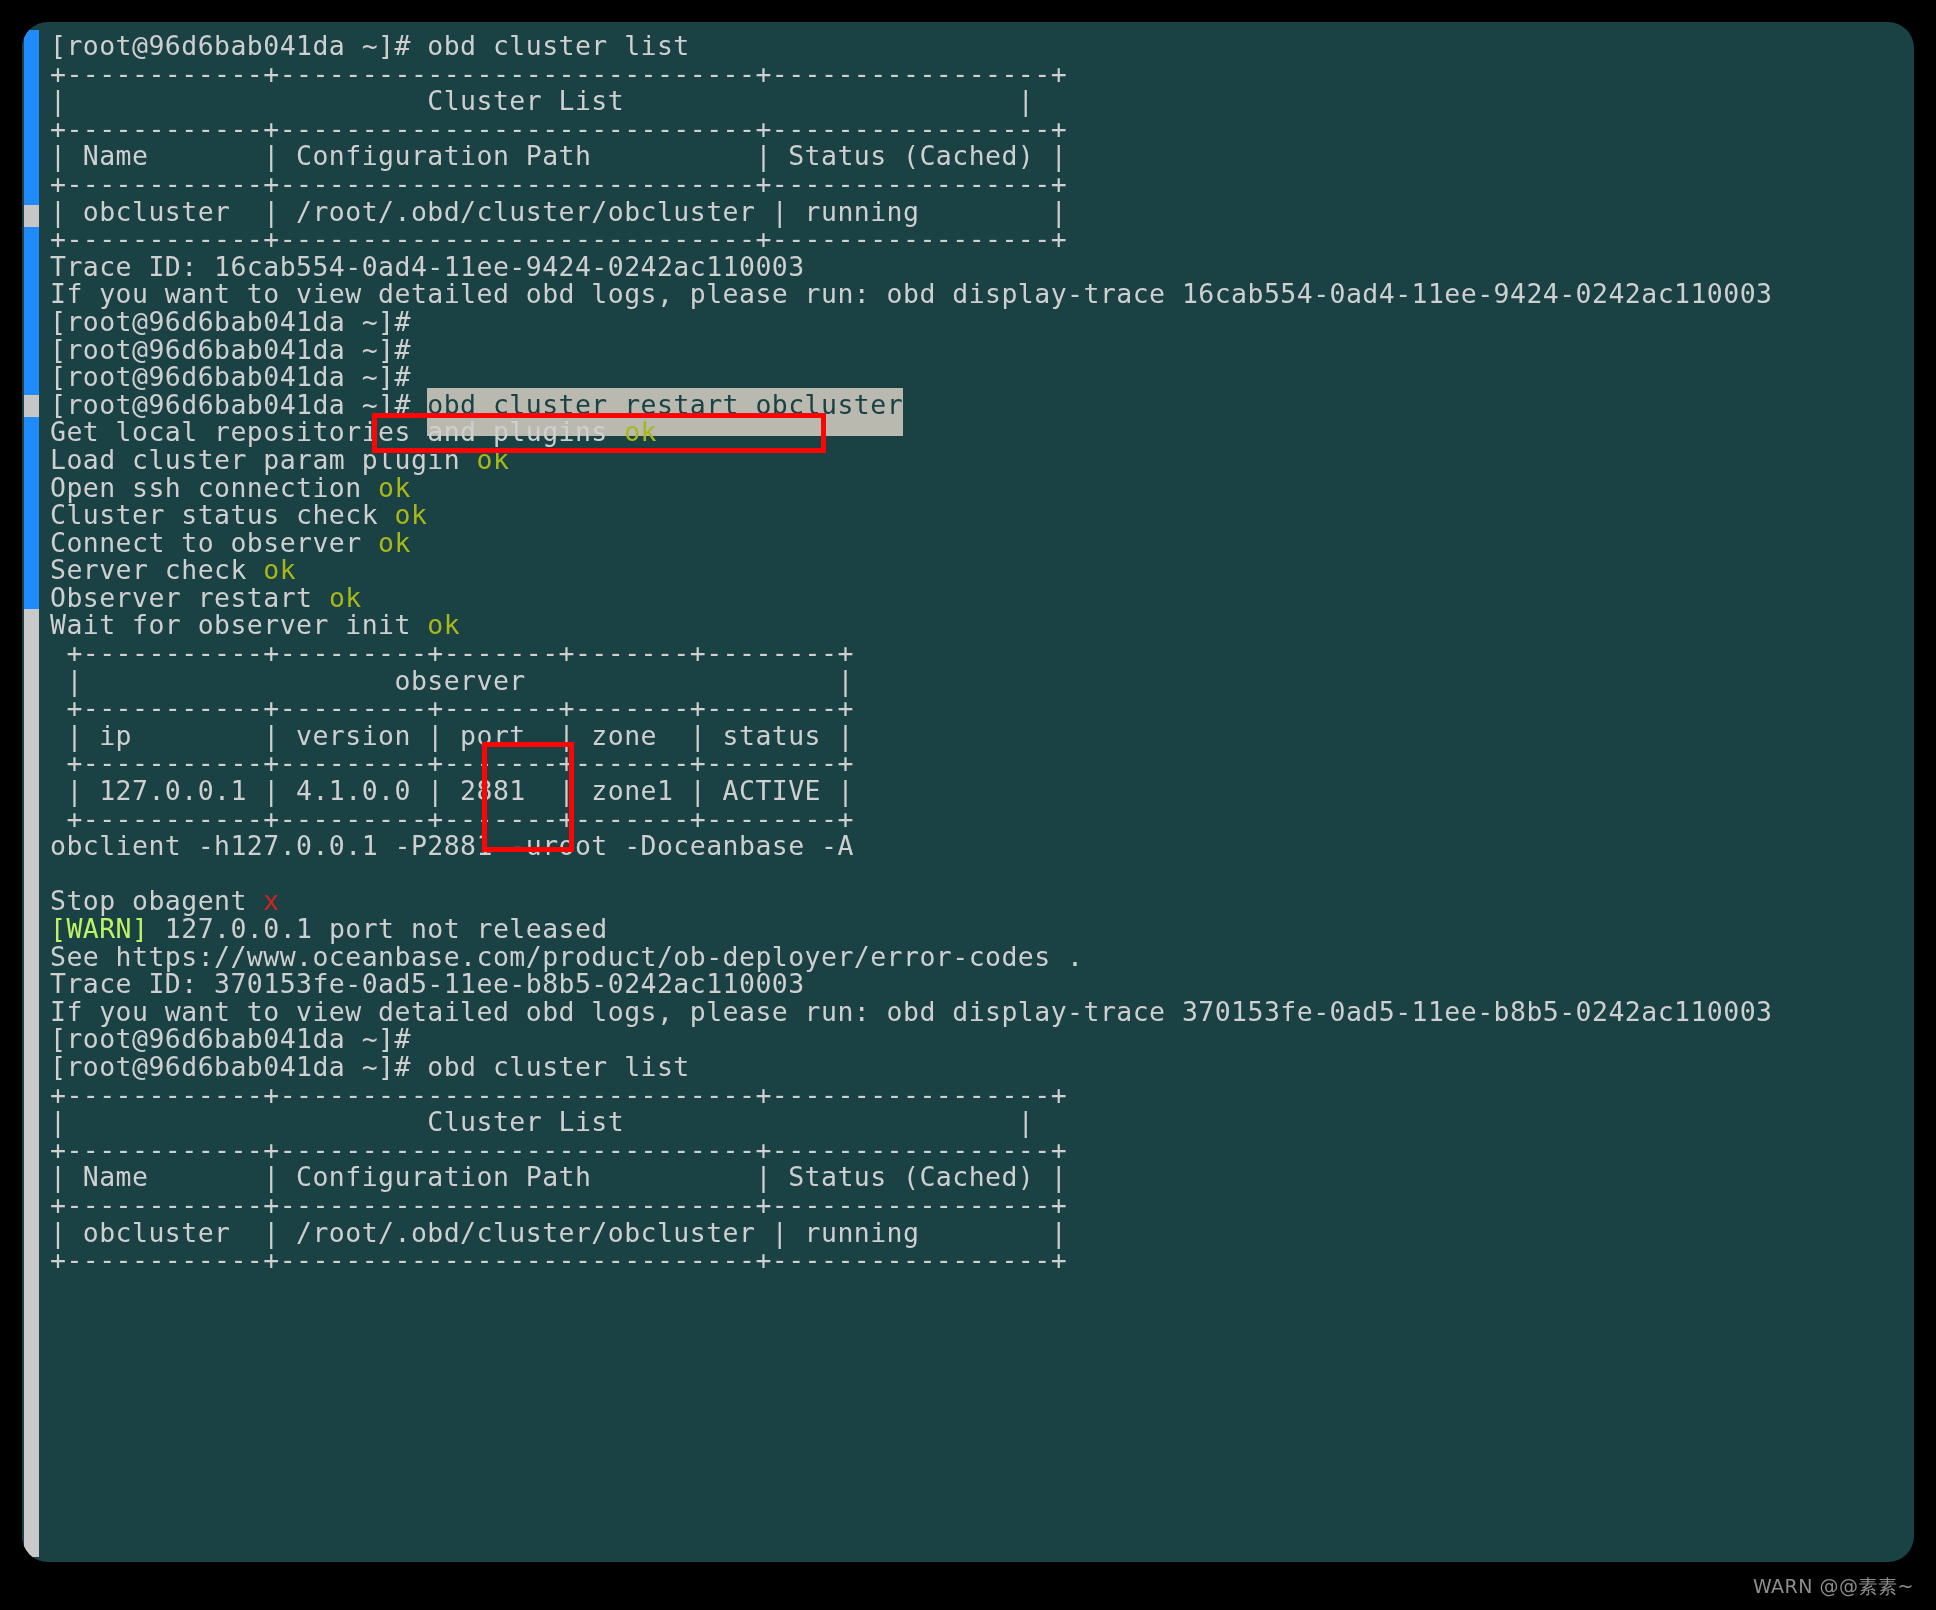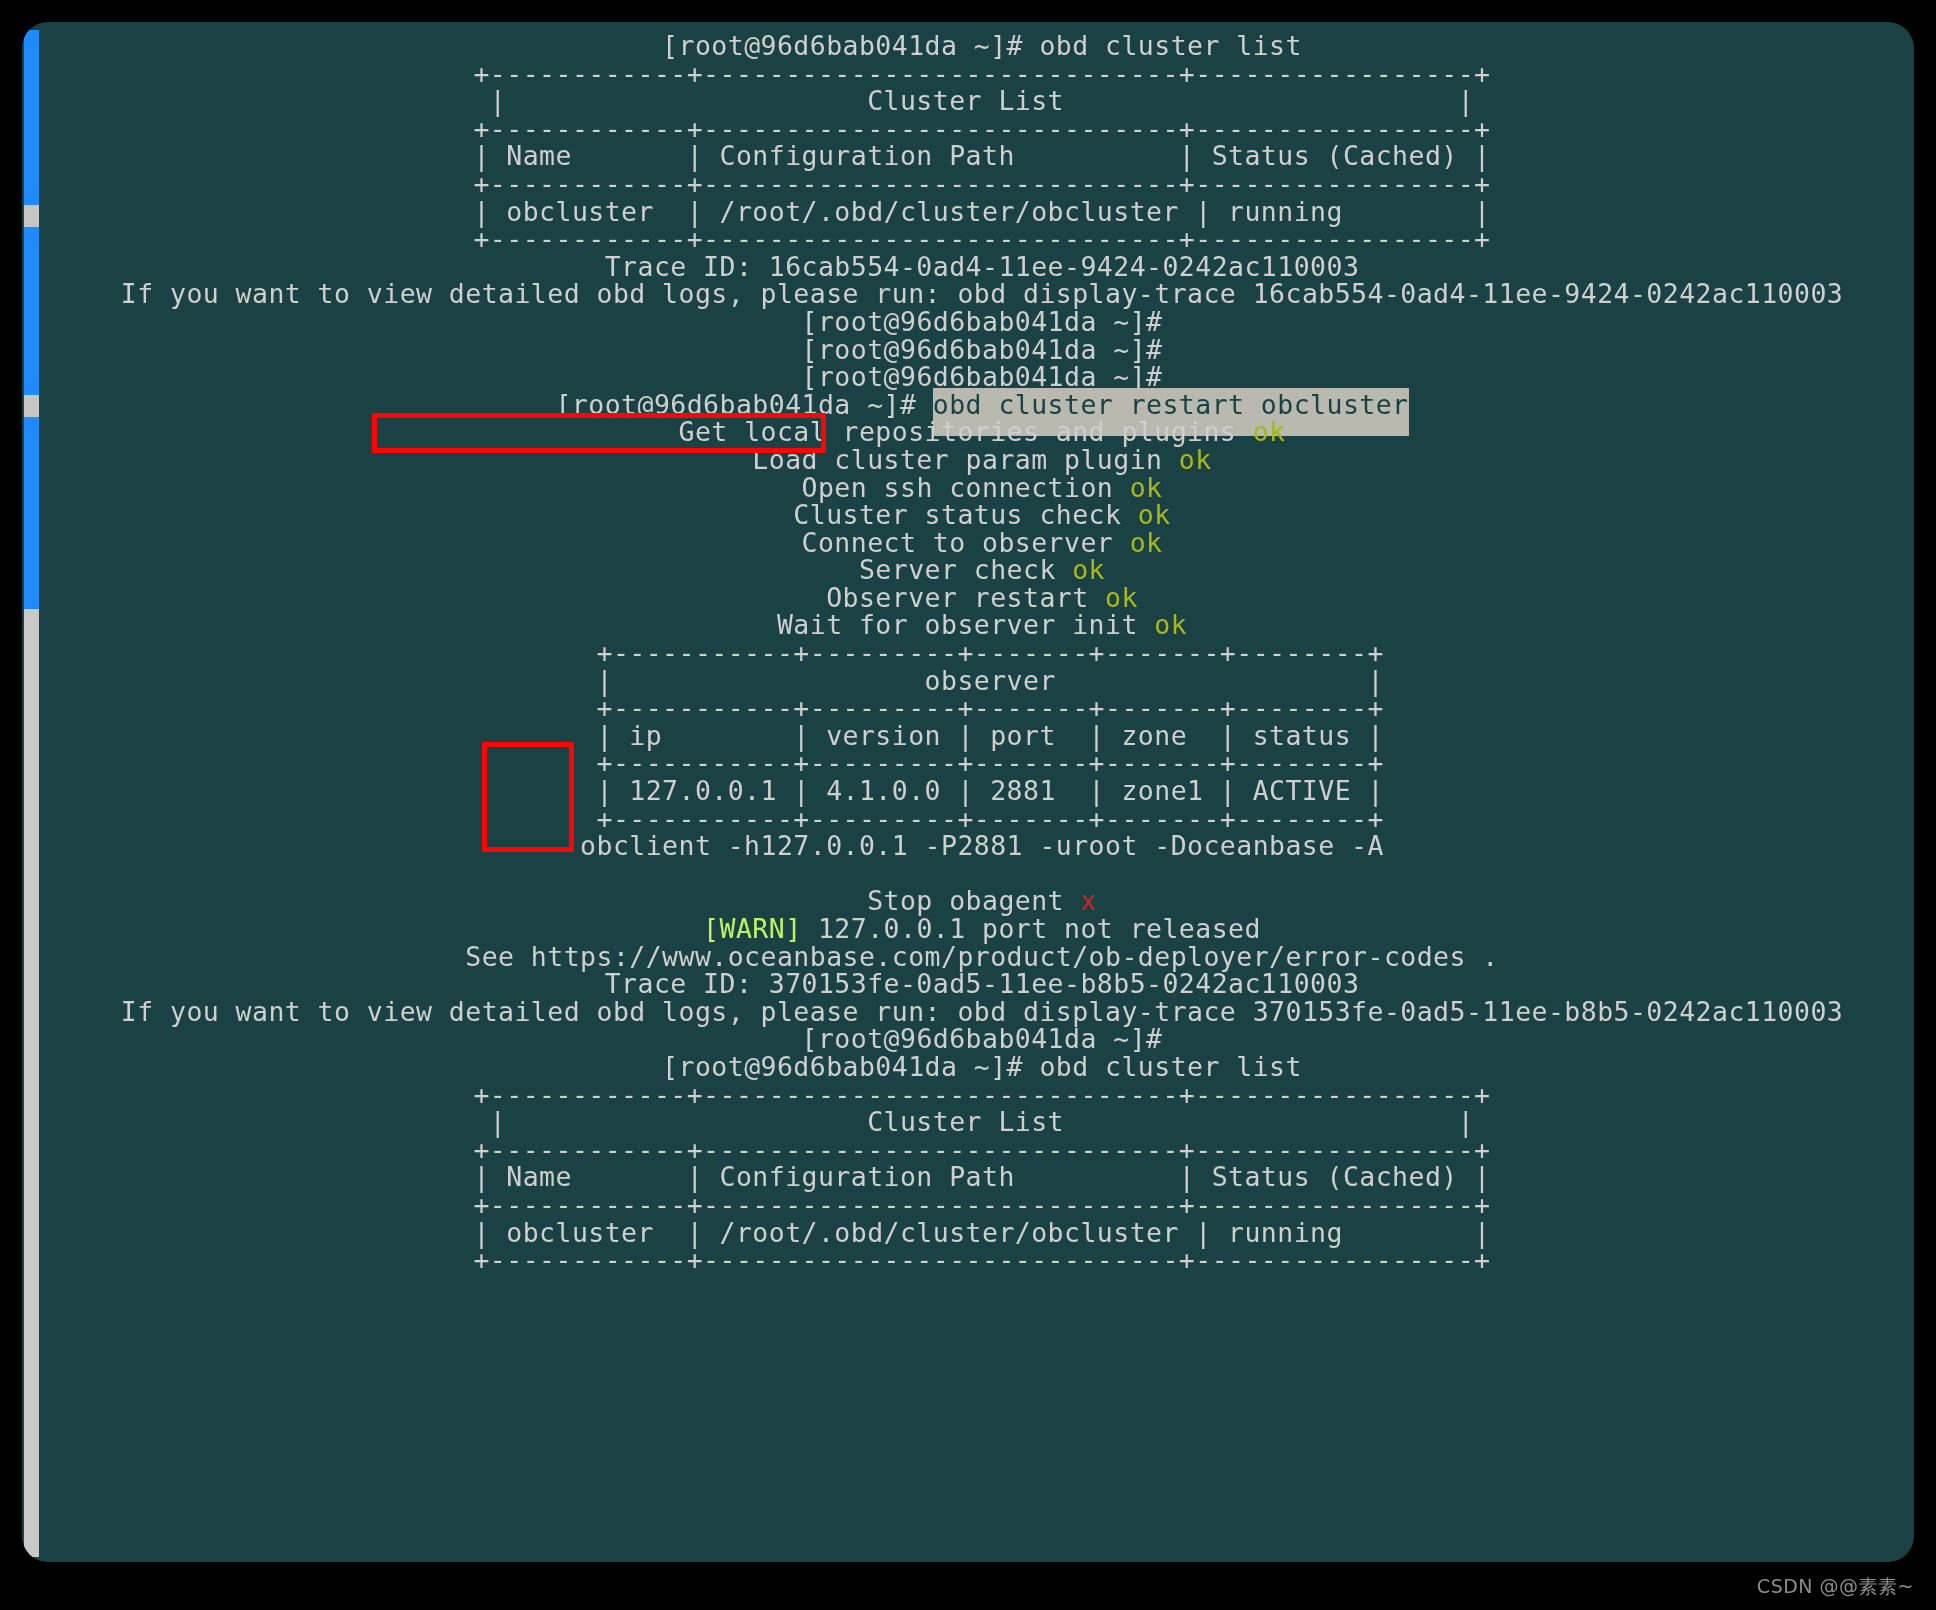--- a/index.html
+++ b/index.html
@@ -12,21 +12,20 @@
     height: 1610px;
     overflow: hidden;
     font-family: "DejaVu Sans Mono", "Liberation Mono", monospace;
   }
 
   #root {
     position: relative;
     width: 1936px;
     height: 1610px;
     background: #000000;
-    text-align: center;
   }
 
   
   .terminal {
     position: absolute;
     left: 22px;
     top: 22px;
     width: 1892px;
     height: 1540px;
     background: #1a4144;
@@ -170,15 +169,15 @@
       <div class="scroll-thumb-grey"></div>
     </div>
 
     <div class="screen" id="screen"><div class="line"><span>[root@96d6bab041da ~]# obd cluster list</span></div><div class="line"><span>+------------+-----------------------------+-----------------+</span></div><div class="line"><span>|                      Cluster List                        |</span></div><div class="line"><span>+------------+-----------------------------+-----------------+</span></div><div class="line"><span>| Name       | Configuration Path          | Status (Cached) |</span></div><div class="line"><span>+------------+-----------------------------+-----------------+</span></div><div class="line"><span>| obcluster  | /root/.obd/cluster/obcluster | running        |</span></div><div class="line"><span>+------------+-----------------------------+-----------------+</span></div><div class="line"><span>Trace ID: 16cab554-0ad4-11ee-9424-0242ac110003</span></div><div class="line"><span>If you want to view detailed obd logs, please run: obd display-trace 16cab554-0ad4-11ee-9424-0242ac110003</span></div><div class="line"><span>[root@96d6bab041da ~]#</span></div><div class="line"><span>[root@96d6bab041da ~]#</span></div><div class="line"><span>[root@96d6bab041da ~]#</span></div><div class="line"><span>[root@96d6bab041da ~]# </span><span class="sel">obd cluster restart obcluster</span></div><div class="line"><span>Get local repositories and plugins </span><span class="ok">ok</span></div><div class="line"><span>Load cluster param plugin </span><span class="ok">ok</span></div><div class="line"><span>Open ssh connection </span><span class="ok">ok</span></div><div class="line"><span>Cluster status check </span><span class="ok">ok</span></div><div class="line"><span>Connect to observer </span><span class="ok">ok</span></div><div class="line"><span>Server check </span><span class="ok">ok</span></div><div class="line"><span>Observer restart </span><span class="ok">ok</span></div><div class="line"><span>Wait for observer init </span><span class="ok">ok</span></div><div class="line"><span> +-----------+---------+-------+-------+--------+</span></div><div class="line"><span> |                   observer                   |</span></div><div class="line"><span> +-----------+---------+-------+-------+--------+</span></div><div class="line"><span> | ip        | version | port  | zone  | status |</span></div><div class="line"><span> +-----------+---------+-------+-------+--------+</span></div><div class="line"><span> | 127.0.0.1 | 4.1.0.0 | 2881  | zone1 | ACTIVE |</span></div><div class="line"><span> +-----------+---------+-------+-------+--------+</span></div><div class="line"><span>obclient -h127.0.0.1 -P2881 -uroot -Doceanbase -A</span></div><div class="line"><span></span></div><div class="line"><span>Stop obagent </span><span class="err">x</span></div><div class="line"><span class="warn">[WARN]</span><span> 127.0.0.1 port not released</span></div><div class="line"><span>See https://www.oceanbase.com/product/ob-deployer/error-codes .</span></div><div class="line"><span>Trace ID: 370153fe-0ad5-11ee-b8b5-0242ac110003</span></div><div class="line"><span>If you want to view detailed obd logs, please run: obd display-trace 370153fe-0ad5-11ee-b8b5-0242ac110003</span></div><div class="line"><span>[root@96d6bab041da ~]#</span></div><div class="line"><span>[root@96d6bab041da ~]# obd cluster list</span></div><div class="line"><span>+------------+-----------------------------+-----------------+</span></div><div class="line"><span>|                      Cluster List                        |</span></div><div class="line"><span>+------------+-----------------------------+-----------------+</span></div><div class="line"><span>| Name       | Configuration Path          | Status (Cached) |</span></div><div class="line"><span>+------------+-----------------------------+-----------------+</span></div><div class="line"><span>| obcluster  | /root/.obd/cluster/obcluster | running        |</span></div><div class="line"><span>+------------+-----------------------------+-----------------+</span></div></div>
 
     <div class="redbox" id="box-command"></div>
     <div class="redbox" id="box-zone"></div>
 
   </div>
 
-  <div class="watermark">CSDN @@素素~</div>
+  <div class="watermark">WARN @@素素~</div>
 
 </div>
 
 </body></html>

